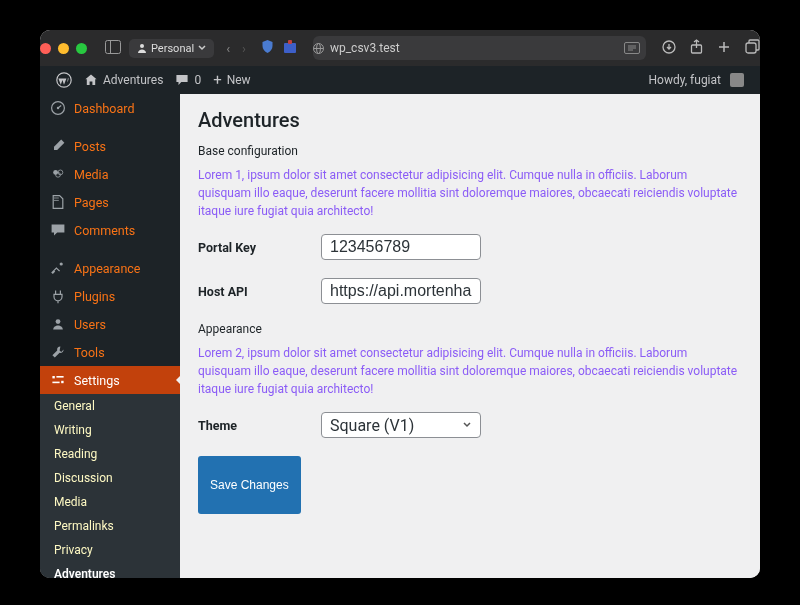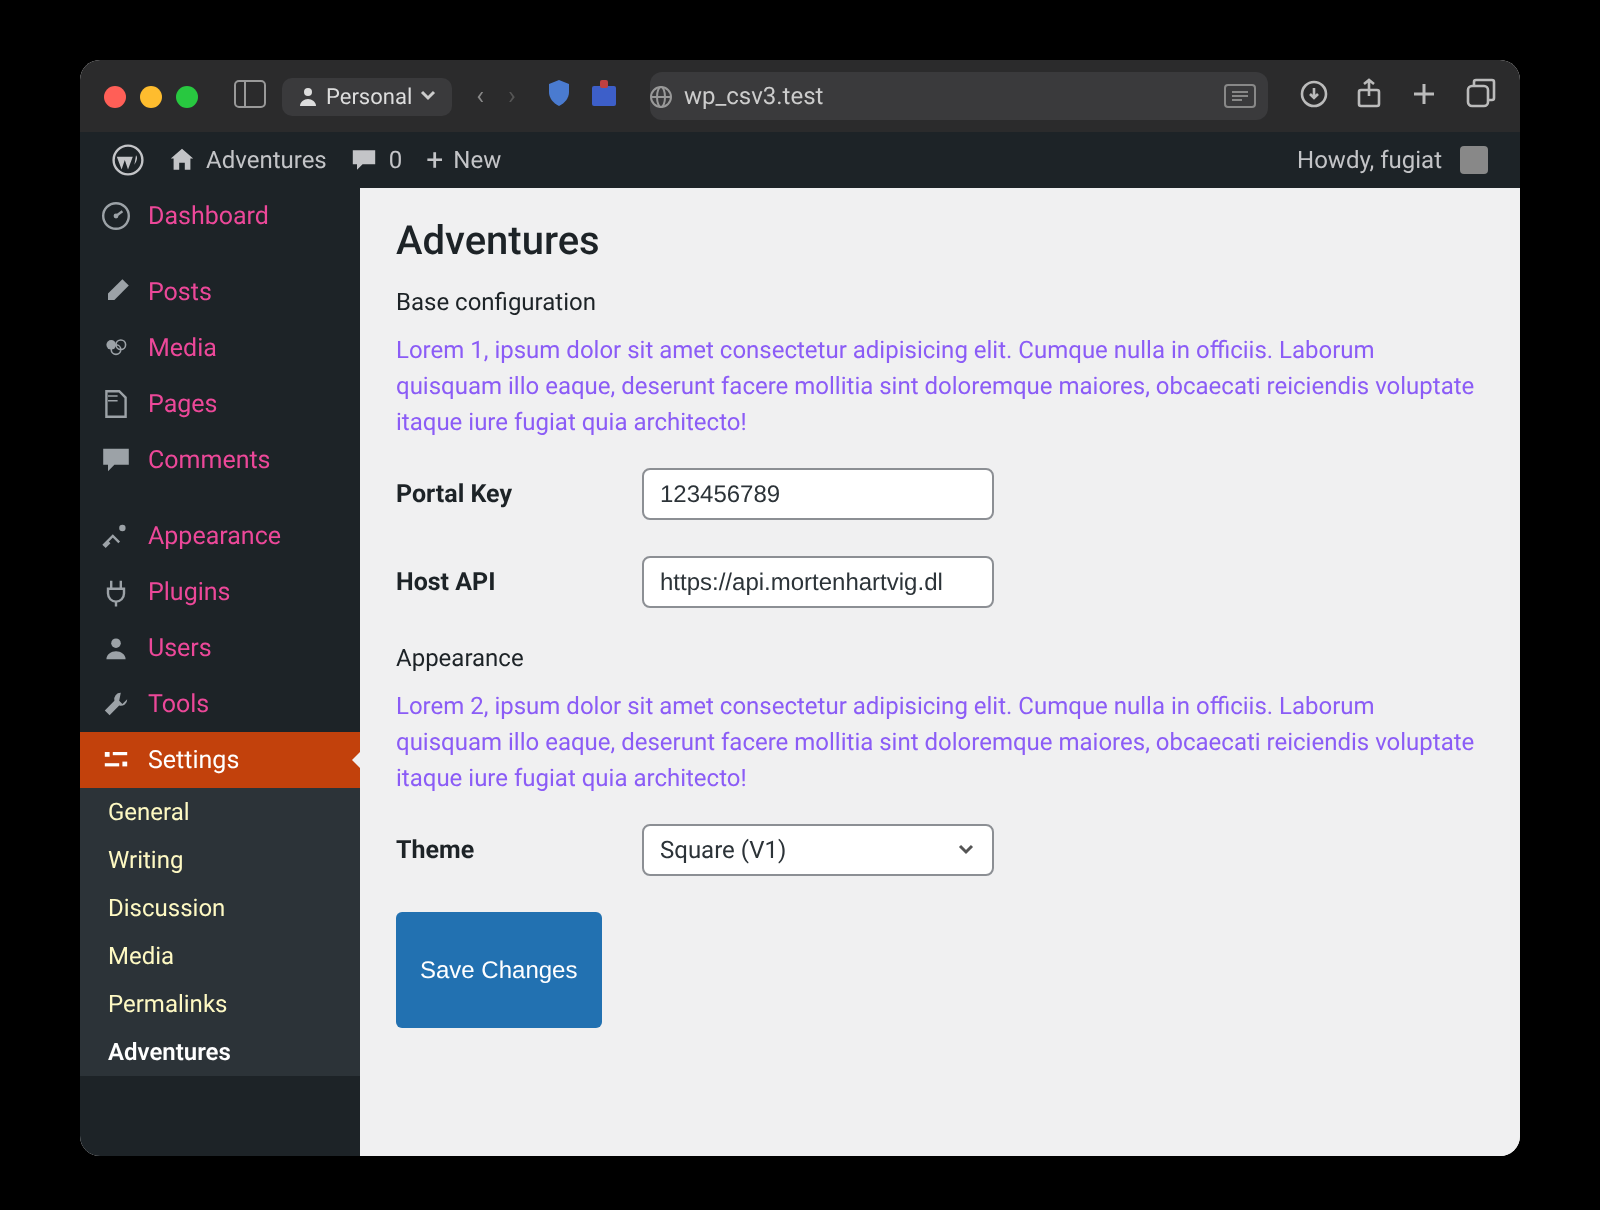--- a/index.html
+++ b/index.html
@@ -20,21 +20,21 @@
     box-shadow: 0 10px 40px rgba(0,0,0,.5);
     display: flex;
     flex-direction: column;
   }
   
   .chrome {
     height: 36px;
     background: #2b2b2c;
     display: flex;
     align-items: center;
-    padding: 0 12px;
+    padding: 0 0;
     gap: 8px;
     flex-shrink: 0;
   }
   .traffic { display: flex; gap: 7px; margin-right: 10px;}
   .dot { width: 11px; height: 11px; border-radius: 50%; }
   .dot.r { background: #ff5f57; }
   .dot.y { background: #febc2e; }
   .dot.g { background: #28c840; }
   .chrome svg, .chrome .svgwrap { flex-shrink: 0; }
   .chrome-btn {
@@ -80,21 +80,21 @@
   .sidebar {
     width: 140px;
     background: #1d2327;
     color: #eee;
     font-size: 12.5px;
     overflow:hidden;
   }
   .sidebar .item {
     display:flex; align-items:center; gap:8px;
     padding: 6px 10px;
-    color:#ec4899;
+    color:#f97316;
     cursor:pointer;
   }
   .sidebar .item svg { width:16px; height:16px; fill:#9ca2a7; flex-shrink:0; }
   .sidebar .sep { height: 10px; }
   .sidebar .item.active { background:#c2410c; color:#fff; position:relative;text-align:right; }
   .sidebar .item.active svg { fill:#fff; }
   .sidebar .item.active::after {
     content:''; position:absolute; right:-1px; top:50%; transform:translateY(-50%);
     border:5px solid transparent; border-right-color:#f0f0f1;
   }
@@ -109,22 +109,22 @@
   .content {
     flex:1; padding: 14px 18px; overflow:auto; color:#1d2327;
     background:#f0f0f1;
   }
   .content h1 { font-size:20px; font-weight:500; margin-bottom:12px; }
   .content h2 { font-size:12px; font-weight:400; margin: 6px 0 8px; }
   .content p.desc { font-size:12px; color:#8b5cf6; line-height:1.5; margin-bottom:14px; }
   .formrow { display:flex; align-items:center; margin-bottom:18px; }
   .formrow label { width:123px; font-size:12.5px; font-weight:700; color:#1d2327; }
   .formrow input, .formrow .select {
-    width:176px; height:26px; border:1px solid #8c8f94; border-radius:4px;
-    padding:0 8px; font-size:12px; background:#fff; color:#2c3338;
+    width:160px; height:26px; border:1px solid #8c8f94; border-radius:4px;
+    padding:0 8px; font-size:16px; background:#fff; color:#2c3338;
   }
   .formrow input::placeholder { color:#8c8f94; }
   .formrow input.focused { border-color:#2271b1; box-shadow:0 0 0 1px #2271b1; outline:none; }
   .select { display:flex; align-items:center; justify-content:space-between; width:110px; }
   .btn-primary {
     background:#2271b1; color:#fff; border:none; border-radius:3px;
     padding:22px 12px; font-size:12px; cursor:pointer;
   }
 </style>
 </head>
@@ -302,23 +302,25 @@
             <rect x="3" y="5" width="3" height="3"></rect>
             <rect x="8" y="5" width="9" height="2"></rect>
             <rect x="14" y="11" width="3" height="3"></rect>
             <rect x="3" y="12" width="9" height="2"></rect>
           </svg>
           <span>Settings</span>
         </div>
       <div class="submenu">
         <div class="sub">General</div>
         <div class="sub">Writing</div>
+        <div class="sub">Reading</div>
         <div class="sub">Discussion</div>
         <div class="sub">Media</div>
         <div class="sub">Permalinks</div>
+        <div class="sub">Privacy</div>
         <div class="sub bold">Adventures</div>
       </div>
     </div>
 
     <div class="content">
       <h1>Adventures</h1>
       <h2>Base configuration</h2>
       <p class="desc">Lorem 1, ipsum dolor sit amet consectetur adipisicing elit. Cumque nulla in officiis. Laborum quisquam illo eaque, deserunt facere mollitia sint doloremque maiores, obcaecati reiciendis voluptate itaque iure fugiat quia architecto!</p>
 
       <div class="formrow">

